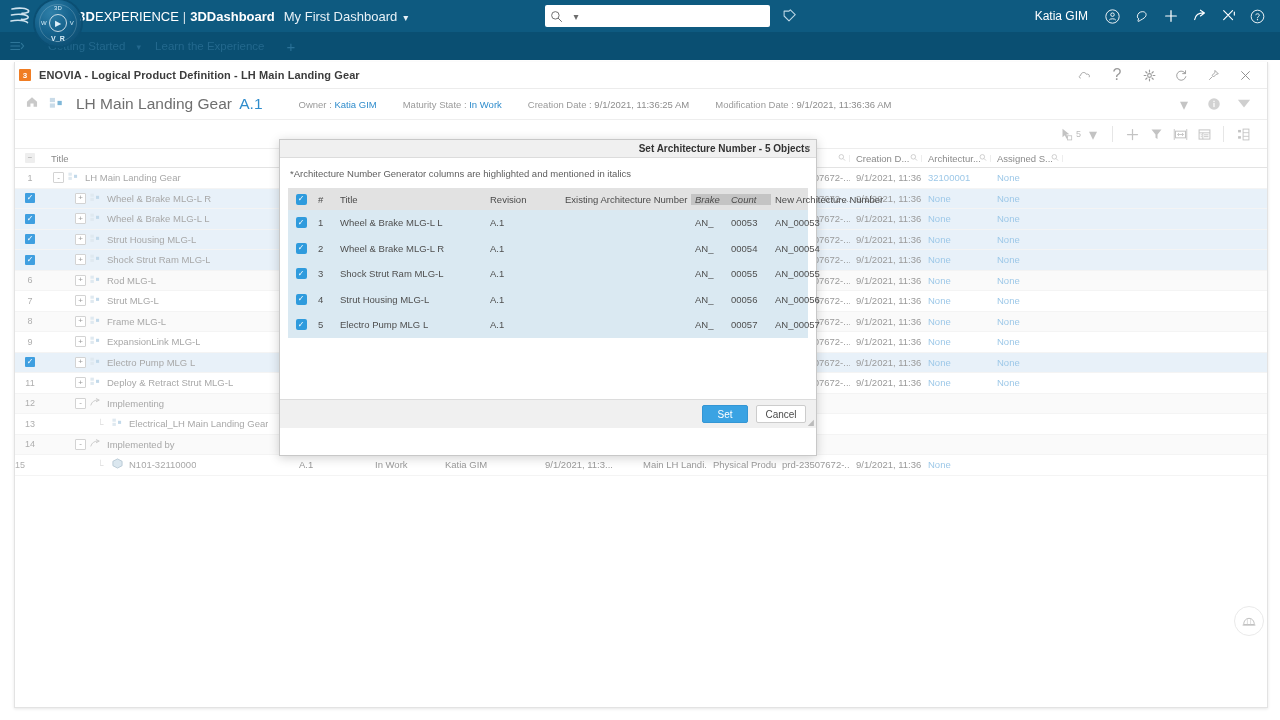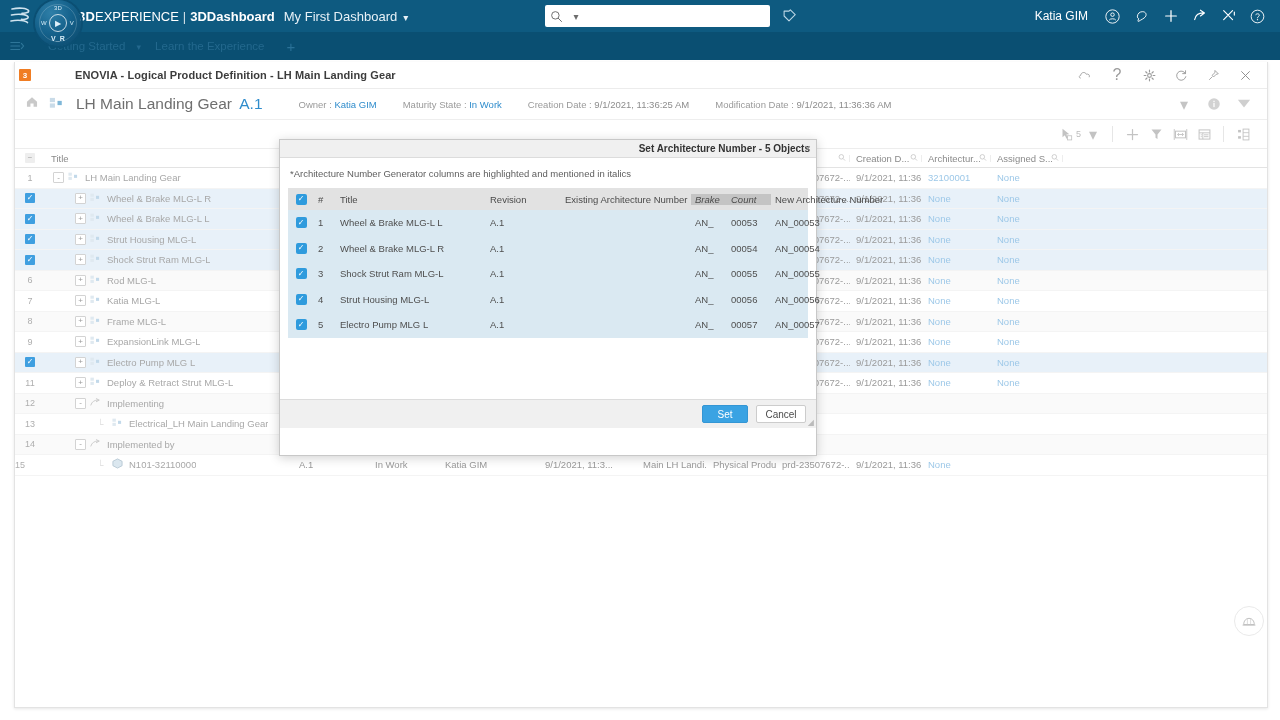--- a/index.html
+++ b/index.html
@@ -90,21 +90,21 @@
     box-shadow: 0 1px 3px rgba(0,0,0,.10);
   }
   .app-titlebar {
     position: relative; height: 26px; background: #ffffff; border-bottom: 1px solid #ececec;
     display: flex; align-items: center; padding-left: 4px;
   }
   .enovia-badge {
     width: 12px; height: 12px; background: #f07d23; border-radius: 1px; margin-right: 8px;
     display: flex; align-items: center; justify-content: center; color: #fff; font-size: 8px; font-weight: bold;
   }
-  .app-title { font-size: 11px; color: #3c3c3c; font-weight: bold; letter-spacing: .1px; margin-left: 36px; }
+  .app-title { font-size: 11px; color: #3c3c3c; font-weight: bold; letter-spacing: .1px; }
   .app-win-icons { position: absolute; right: 6px; top: 0; height: 26px; display: flex; align-items: center; }
   .win-ic { width: 32px; height: 26px; display:flex; align-items:center; justify-content:center; color:#9b9b9b; }
 
   
   .obj-header {
     position: relative; height: 30px; border-bottom: 1px solid #eeeeee;
     display: flex; align-items: center; padding-left: 10px; background:#fff;
   }
   .home-ic { color:#c9c9c9; margin-right: 10px; }
   .logical-ic { display:inline-block; margin-right: 10px; }
@@ -632,21 +632,21 @@
             <div class="rownum" style="display: flex; align-items: center; justify-content: center;">
               <span>7</span>
             </div>
             <div class="title-cell" style="padding-left: 30px;">
               <span class="expander">+</span>
               <span class="type-dots" style="margin-left: 4px;"><svg width="12" height="9" viewBox="0 0 14 10">
                   <rect x="0.5" y="0.5" width="4" height="3.6" fill="#dfe9f0"></rect>
                   <rect x="0.5" y="5.4" width="4" height="3.6" fill="#dfe9f0"></rect>
                   <rect x="7" y="3" width="3.6" height="3.6" fill="#c2d9ea"></rect>
                 </svg></span>
-              <span class="row-title">Katia MLG-L</span>
+              <span class="row-title">Strut MLG-L</span>
             </div>
             <div class="gcell" style="width: 76px; flex: 0 0 auto;"></div>
             <div class="gcell" style="width: 70px; flex: 0 0 auto;"></div>
             <div class="gcell" style="width: 100px; flex: 0 0 auto;"></div>
             <div class="gcell" style="width: 98px; flex: 0 0 auto;">1, 12:5...</div>
             <div class="gcell" style="width: 70px; flex: 0 0 auto;"></div>
             <div class="gcell" style="width: 69px; flex: 0 0 auto;">Logical Refere...</div>
             <div class="gcell" style="width: 74px; flex: 0 0 auto;">log-23507672-...</div>
             <div class="gcell" style="width: 72px; flex: 0 0 auto;">9/1/2021, 11:36...</div>
             <div class="gcell " style="width: 69px; flex: 0 0 auto;"><span class="c-link">None</span></div>

